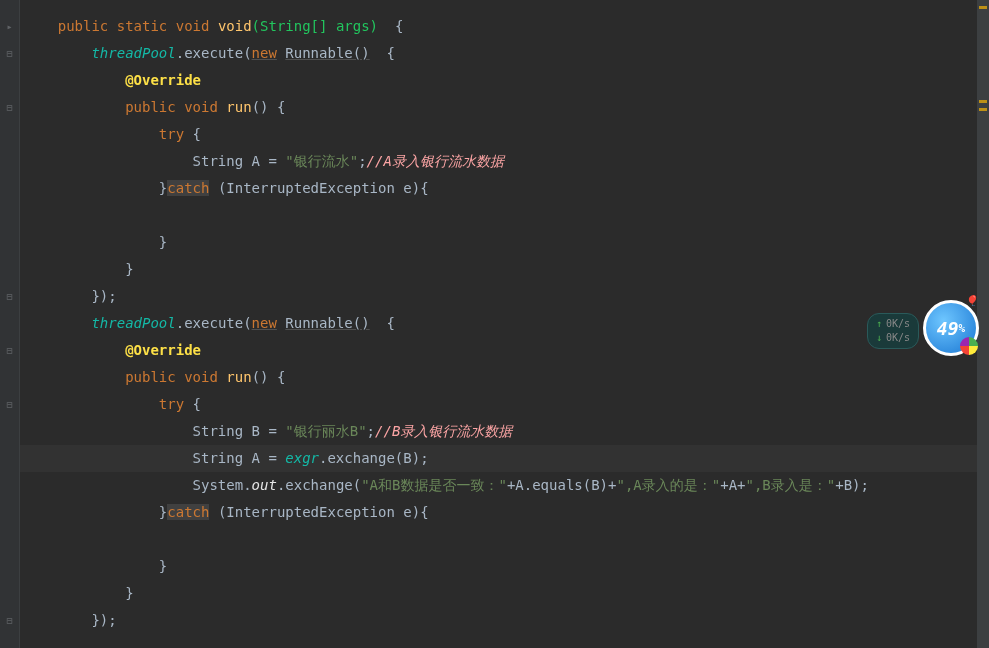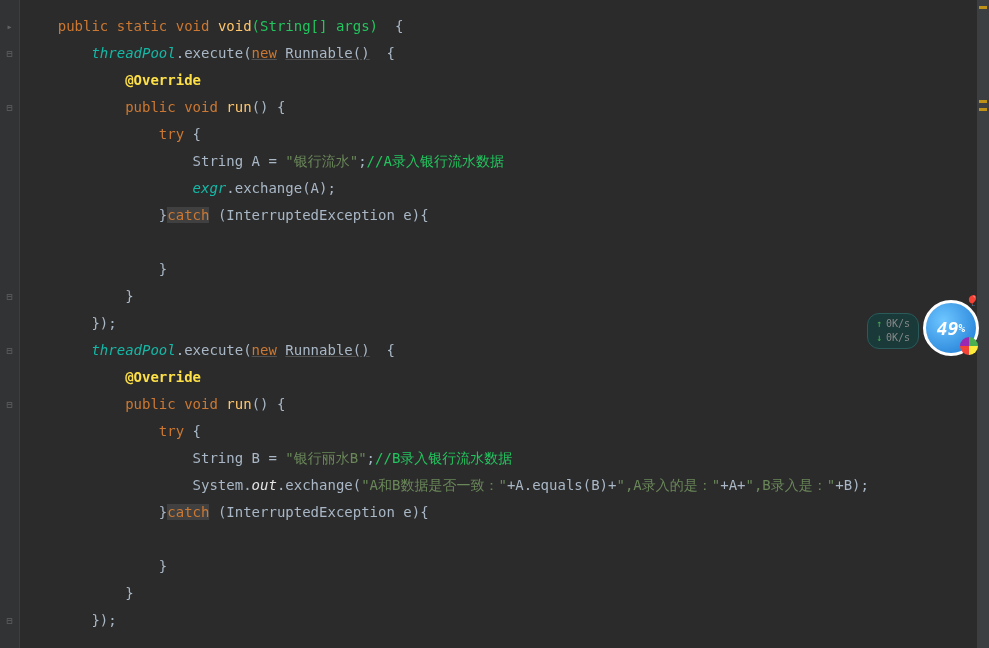--- a/index.html
+++ b/index.html
@@ -42,21 +42,21 @@
     height: 27px;
     line-height: 27px;
     white-space: pre;
     padding-left: 4px;
   }
   .line.highlight {
     background: #323232;
   }
   .kw { color: #cc7832; }
   .str { color: #6a8759; }
-  .comment { color: #22c55e; }
+  .comment { color: #fca5a5; font-style: italic; }
   .annotation { color: #fde047; font-weight: bold; }
   .method { color: #ffc66d; }
   .field-italic { color: #14b8a6; font-style: italic; }
   .static-field { color: #e5e5e5; font-style: italic; }
   .underline { text-decoration: underline; text-decoration-color: #505050; }
   .paren { color: #22c55e; }
   .op { color: #a9b7c6; }
   .hl-box { background: #404040; }
 
   .scrollbar-v {
@@ -151,31 +151,31 @@
     <div class="gutter-icon"></div>
     <div class="gutter-icon">⊟</div>
   </div>
   <div class="code-area">
     <div class="line"><span>    </span><span class="kw">public static</span> <span class="kw">void</span> <span class="method">void</span><span class="paren">(String[] args)</span><span>  {</span></div>
     <div class="line"><span>        </span><span class="field-italic">threadPool</span><span>.execute(</span><span class="kw underline">new</span> <span class="underline">Runnable()</span><span>  {</span></div>
     <div class="line"><span>            </span><span class="annotation">@Override</span></div>
     <div class="line"><span>            </span><span class="kw">public</span> <span class="kw">void</span> <span class="method">run</span><span>()</span><span> {</span></div>
     <div class="line"><span>                </span><span class="kw">try</span><span> {</span></div>
     <div class="line"><span>                    </span><span>String A = </span><span class="str">"银行流水"</span><span class="op">;</span><span class="comment">//A录入银行流水数据</span></div>
-    <div class="line"><span>                    </span><span class="field-italic">exgr</span><span>.exchange(A)</span><span class="op">;</span></div>
     <div class="line"><span>                </span><span>}</span><span class="kw hl-box">catch</span><span> (InterruptedException e){</span></div>
     <div class="line"></div>
     <div class="line"><span>                </span><span>}</span></div>
     <div class="line"><span>            </span><span>}</span></div>
     <div class="line"><span>        </span><span>})</span><span class="op">;</span></div>
     <div class="line"><span>        </span><span class="field-italic">threadPool</span><span>.execute(</span><span class="kw underline">new</span> <span class="underline">Runnable()</span><span>  {</span></div>
     <div class="line"><span>            </span><span class="annotation">@Override</span></div>
     <div class="line"><span>            </span><span class="kw">public</span> <span class="kw">void</span> <span class="method">run</span><span>()</span><span> {</span></div>
     <div class="line"><span>                </span><span class="kw">try</span><span> {</span></div>
     <div class="line"><span>                    </span><span>String B = </span><span class="str">"银行丽水B"</span><span class="op">;</span><span class="comment">//B录入银行流水数据</span></div>
+    <div class="line highlight"><span>                    </span><span>String A = </span><span class="field-italic">exgr</span><span>.exchange(B)</span><span class="op">;</span></div>
     <div class="line"><span>                    </span><span>System.</span><span class="static-field">out</span><span>.exchange(</span><span class="str">"A和B数据是否一致："</span><span>+A.equals(B)+</span><span class="str">",A录入的是："</span><span>+A+</span><span class="str">",B录入是："</span><span>+B)</span><span class="op">;</span></div>
     <div class="line"><span>                </span><span>}</span><span class="kw hl-box">catch</span><span> (InterruptedException e){</span></div>
     <div class="line"></div>
     <div class="line"><span>                </span><span>}</span></div>
     <div class="line"><span>            </span><span>}</span></div>
     <div class="line"><span>        </span><span>})</span><span class="op">;</span></div>
   </div>
 
   <div class="scrollbar-v">
     <div class="warn-marker" style="top:6px"></div>

